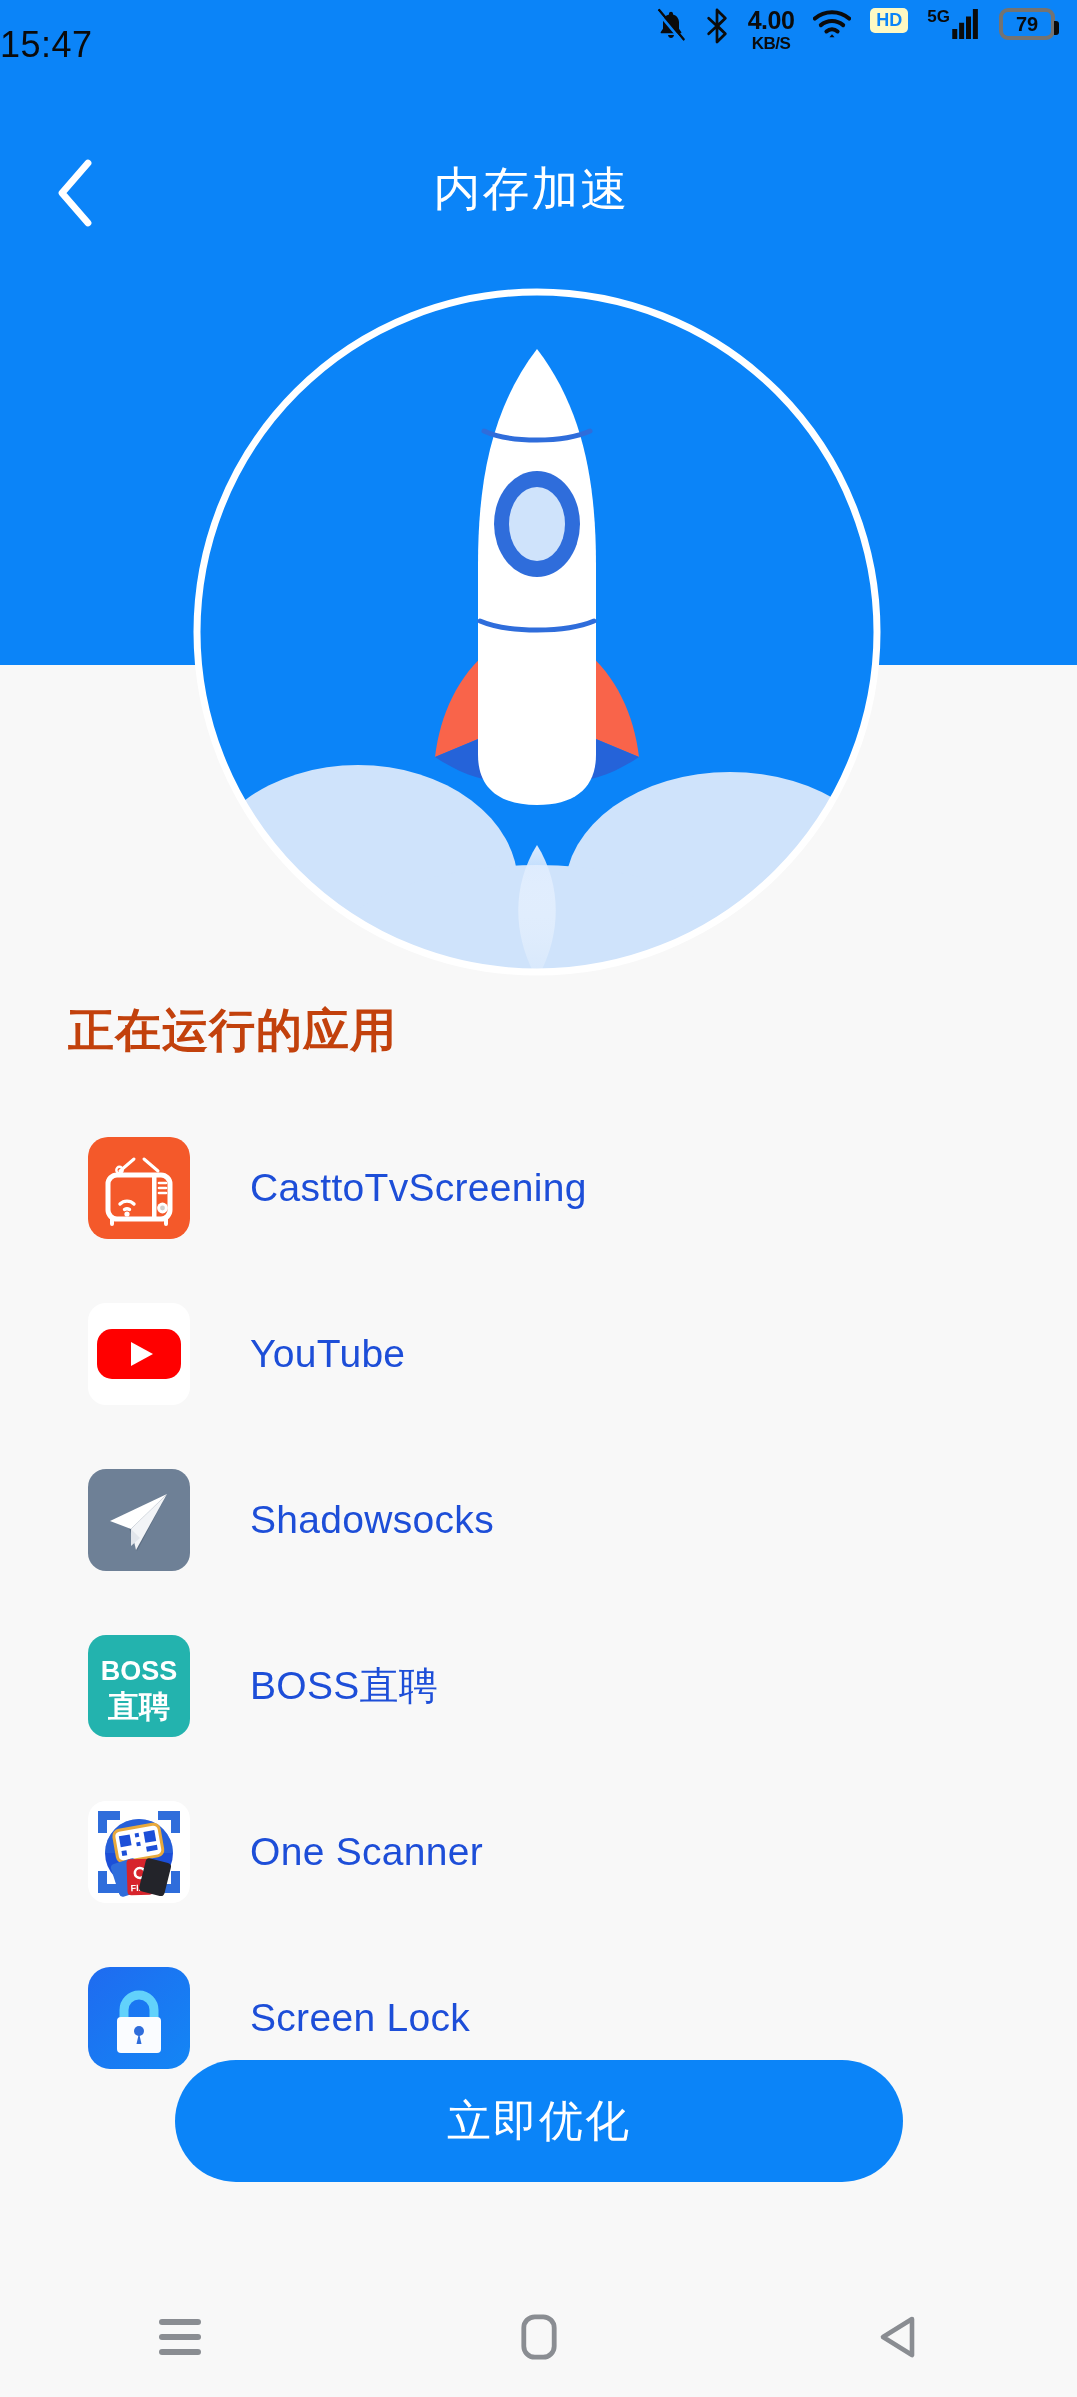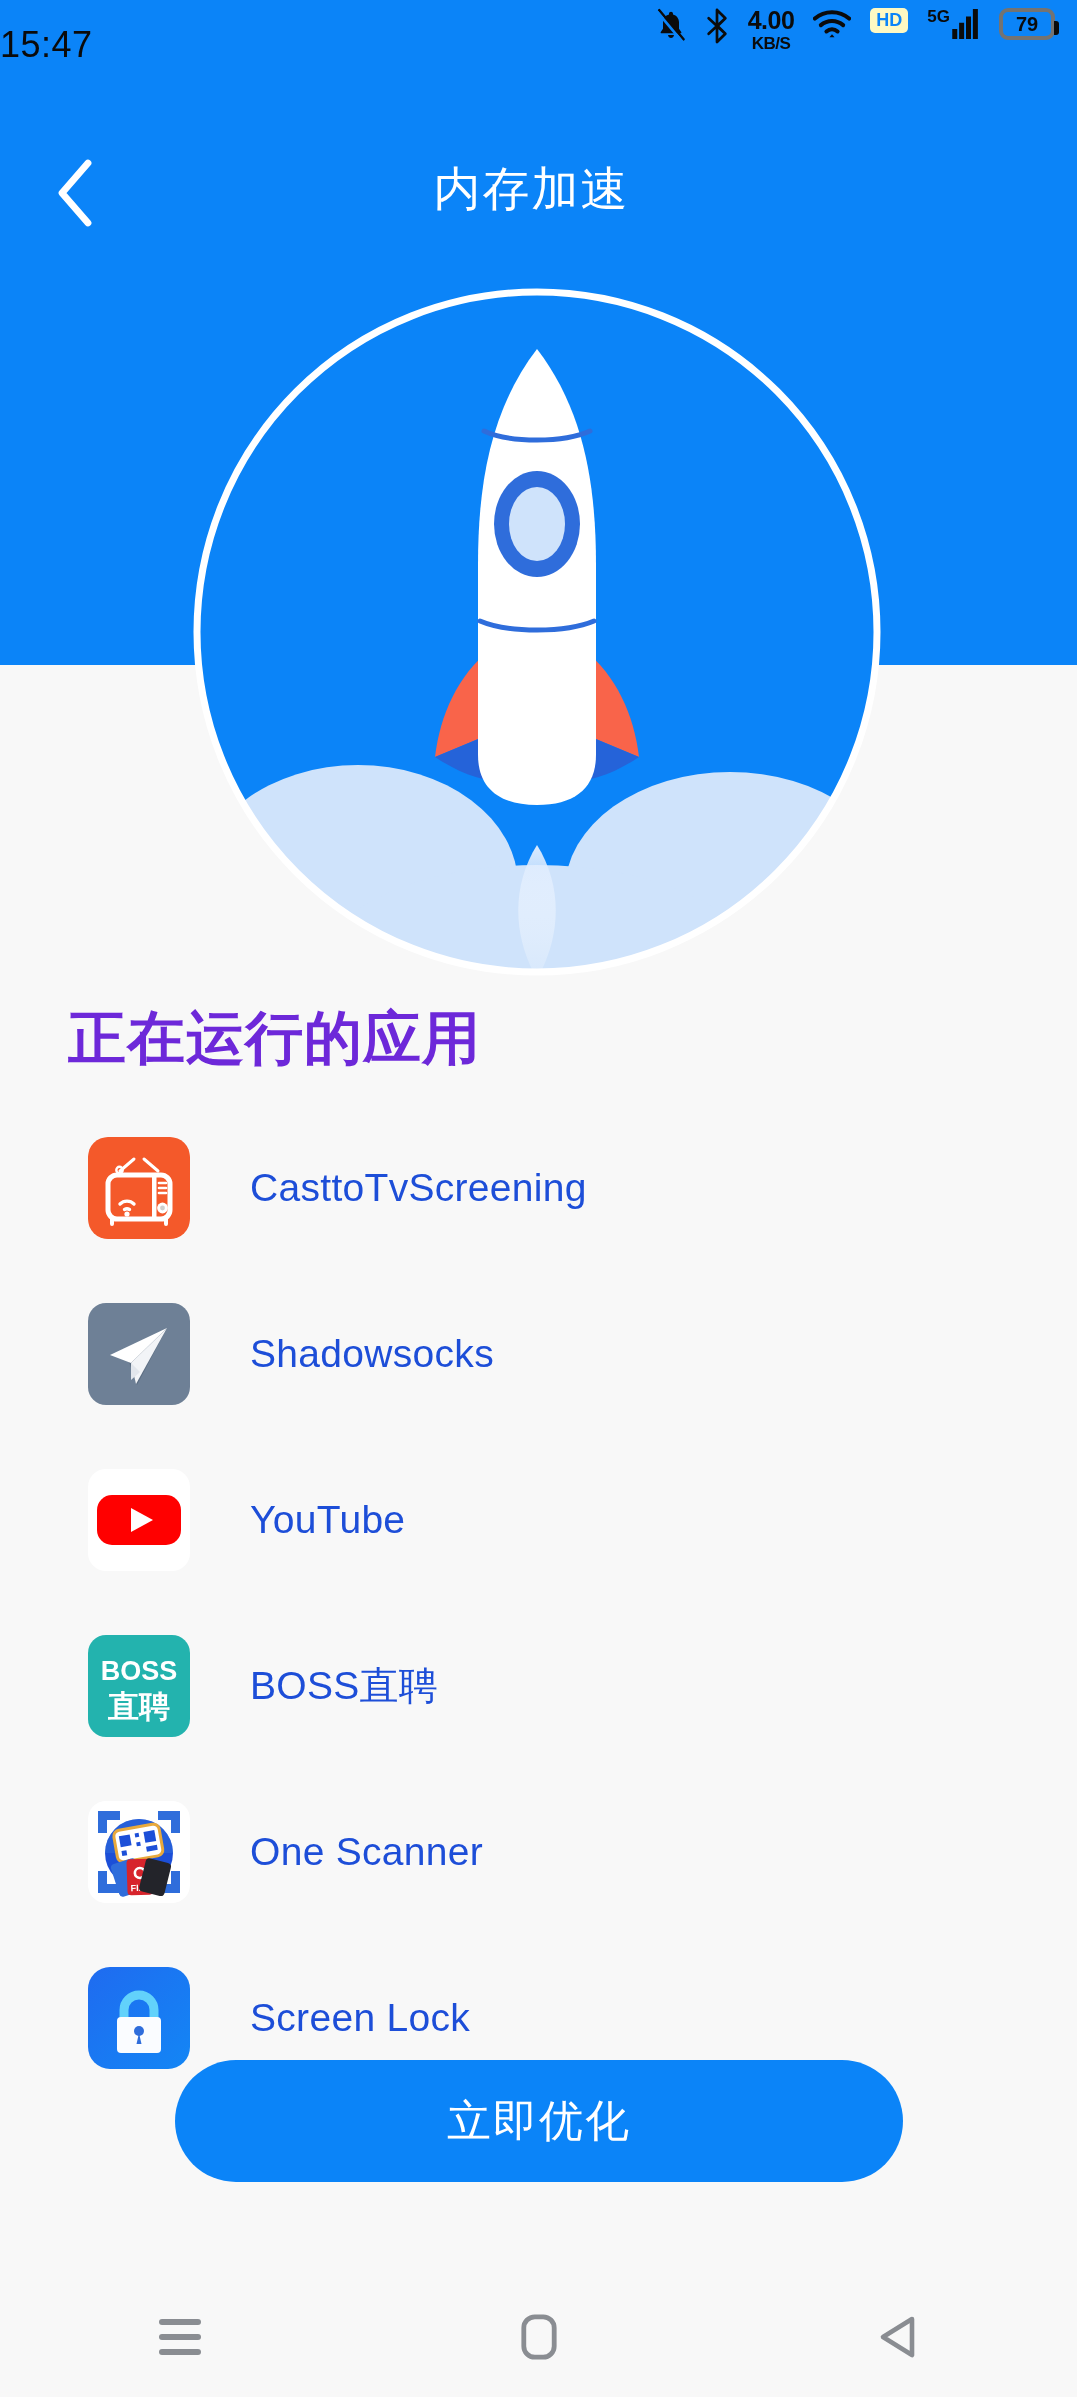--- a/index.html
+++ b/index.html
@@ -97,22 +97,22 @@
     position:absolute;
     left:190px; top:285px;
     width:694px; height:694px;
     z-index:3;
   }
   .hero svg { display:block; }
 
   
   .section-title {
     position:absolute; left:68px; top:1000px;
-    font-size:58px; font-weight:700;
-    color:#6d28d9;
+    font-size:46px; font-weight:700;
+    color:#c2410c;
     letter-spacing:1px;
     z-index:4;
   }
 
   
   .app-list {
     position:absolute; left:0; top:1135px;
     width:1077px;
     z-index:4;
   }
@@ -313,39 +313,39 @@
           <circle cx="39" cy="77" r="2.6" fill="#ffffff"></circle>
           <path d="M24 82 v5 M78 82 v5" stroke="#ffffff" stroke-width="4" stroke-linecap="round"></path>
         </svg>
       </span>
       <span class="app-name">CasttoTvScreening</span>
     </div>
 
     <div class="app-row">
       <span class="app-icon">
         <svg viewBox="0 0 102 102">
+          <rect width="102" height="102" rx="8" fill="#ffffff"></rect>
+          <rect x="9" y="26" width="84" height="50" rx="15" fill="#ff0000"></rect>
+          <path d="M43 39 L65 51 L43 63 Z" fill="#ffffff"></path>
+        </svg>
+      </span>
+      <span class="app-name">YouTube</span>
+    </div>
+
+    <div class="app-row">
+      <span class="app-icon">
+        <svg viewBox="0 0 102 102">
           <rect width="102" height="102" rx="14" fill="#6e8096"></rect>
           <path d="M79 25 L49 82 L41 59 Z" fill="#5c6d82"></path>
           <path d="M79 25 L22 52 L43 60 Z" fill="#ffffff"></path>
           <path d="M79 25 L43 60 L48 81 Z" fill="#f2f4f7"></path>
           <path d="M43 60 L43 77 L52 69 Z" fill="#e2e6ec"></path>
         </svg>
       </span>
       <span class="app-name">Shadowsocks</span>
-    </div>
-
-    <div class="app-row">
-      <span class="app-icon">
-        <svg viewBox="0 0 102 102">
-          <rect width="102" height="102" rx="8" fill="#ffffff"></rect>
-          <rect x="9" y="26" width="84" height="50" rx="15" fill="#ff0000"></rect>
-          <path d="M43 39 L65 51 L43 63 Z" fill="#ffffff"></path>
-        </svg>
-      </span>
-      <span class="app-name">YouTube</span>
     </div>
 
     <div class="app-row">
       <span class="app-icon">
         <svg viewBox="0 0 102 102">
           <rect width="102" height="102" rx="2" fill="#23b3ae"></rect>
           <text x="51" y="45" text-anchor="middle" fill="#ffffff" font-family="Liberation Sans, sans-serif" font-size="27" font-weight="700">BOSS</text>
           <text x="51" y="82" text-anchor="middle" fill="#ffffff" font-family="Liberation Sans, sans-serif" font-size="31" font-weight="700">直聘</text>
         </svg>
       </span>

